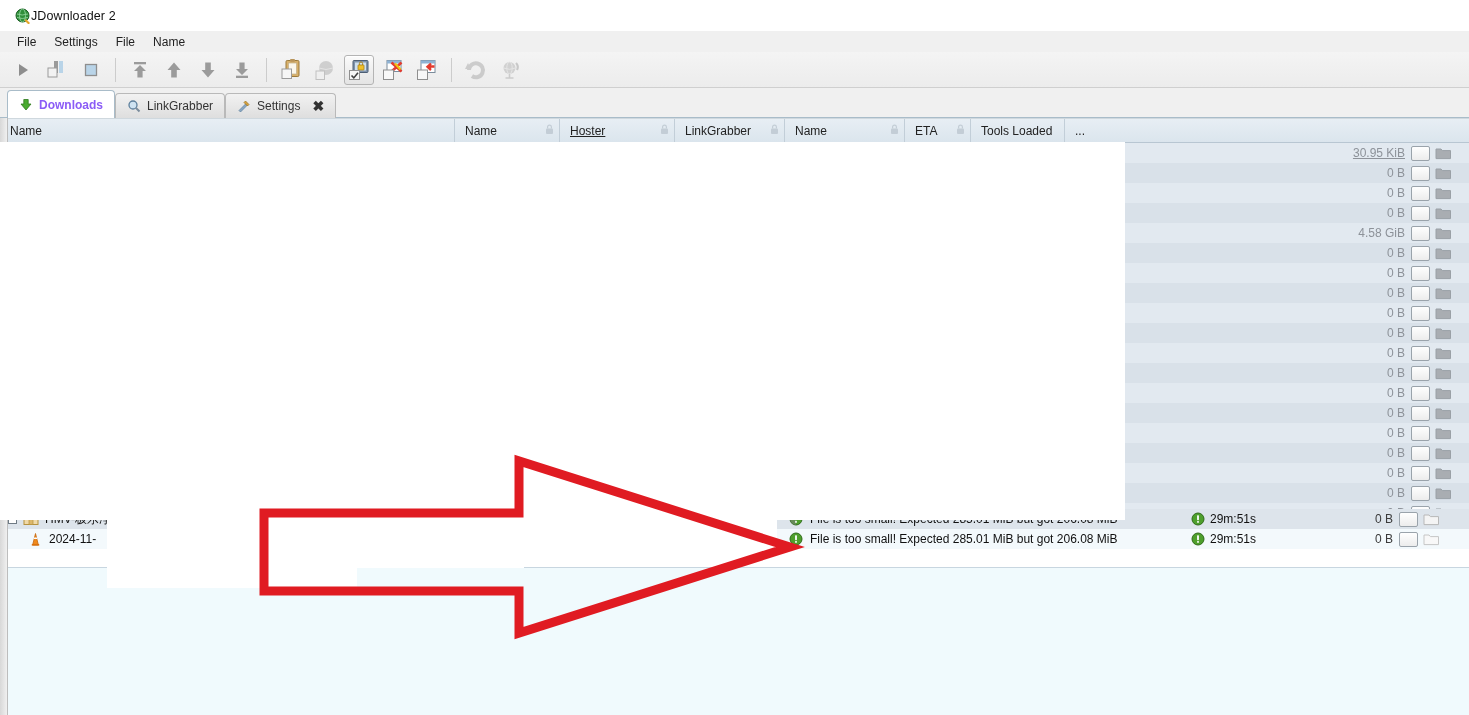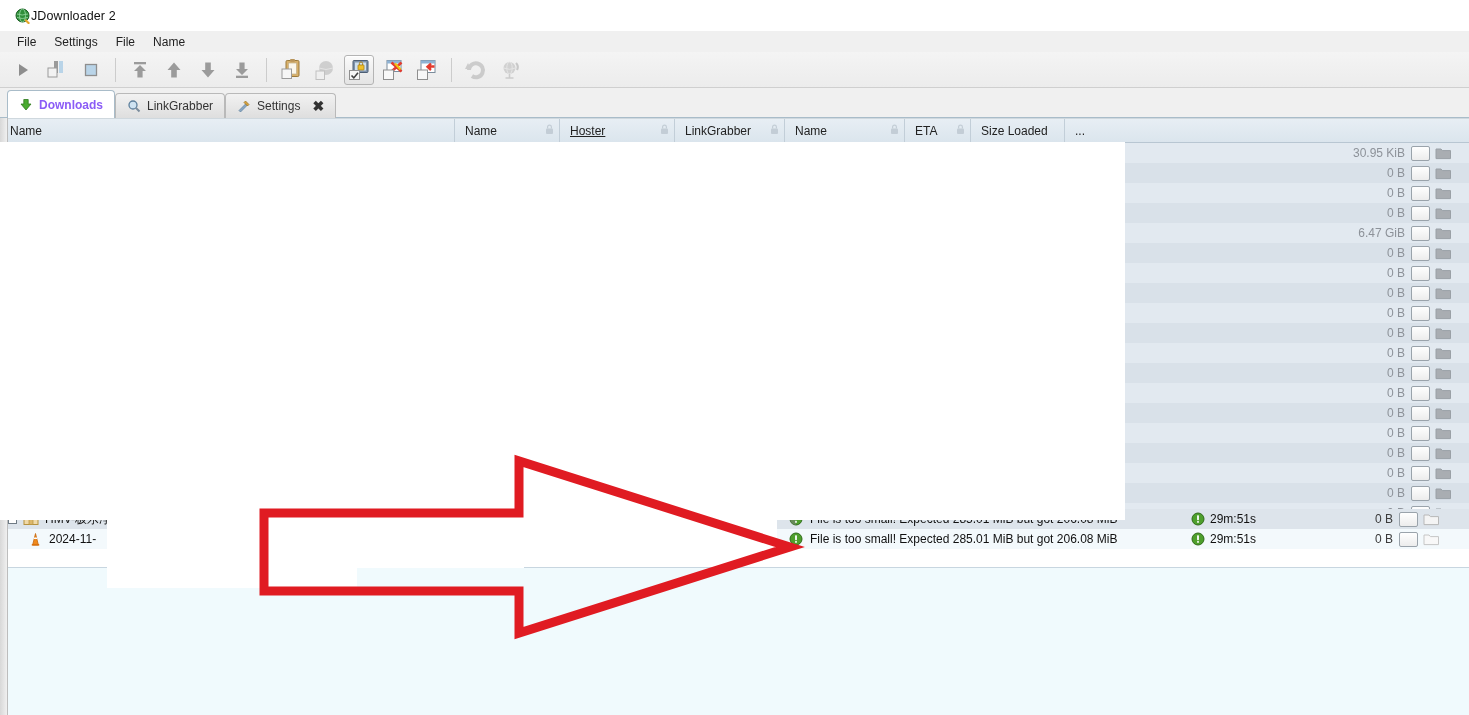--- a/index.html
+++ b/index.html
@@ -385,71 +385,71 @@
       <div class="th" style="width:66px;">
         <span>ETA</span>
         <span class="lock">
           <svg class="icon-svg" width="9" height="11" viewBox="0 0 9 11">
               <rect x="1" y="4.5" width="7" height="5.5" rx="1" fill="#c3cdd6"></rect>
               <path d="M2.6 4.5 V3 a1.9 1.9 0 0 1 3.8 0 V4.5" fill="none" stroke="#c3cdd6" stroke-width="1.2"></path>
             </svg>
         </span>
       </div>
       <div class="th" style="width:94px;">
-        <span>Size Loaded</span>
+        <span>Tools Loaded</span>
       </div>
       <div class="th" style="width:70px; border-right:none;">
         <span>...</span>
       </div>
     </div>
 
     <div class="rows" id="rows">
         <div class="row odd">
           <div class="cell" style="width:1339px;"></div>
-          <div class="cell c-bytes" style="width:72px;">30.95 KiB</div>
-          <div class="cell" style="width:58px;">
-            <span class="chk"></span>
-            <span class="folder"><svg width="17" height="14" viewBox="0 0 17 14">
-                <path d="M1 3 h5 l1.4 1.6 h8.1 V12.6 H1 Z" fill="#a9adb2" stroke="#9aa0a6" stroke-width="1"></path>
-              </svg></span>
-          </div>
-        </div>
-        <div class="row even">
-          <div class="cell" style="width:1339px;"></div>
-          <div class="cell c-bytes" style="width:72px;">0 B</div>
-          <div class="cell" style="width:58px;">
-            <span class="chk"></span>
-            <span class="folder"><svg width="17" height="14" viewBox="0 0 17 14">
-                <path d="M1 3 h5 l1.4 1.6 h8.1 V12.6 H1 Z" fill="#a9adb2" stroke="#9aa0a6" stroke-width="1"></path>
-              </svg></span>
-          </div>
-        </div>
-        <div class="row odd">
-          <div class="cell" style="width:1339px;"></div>
-          <div class="cell c-bytes" style="width:72px;">0 B</div>
-          <div class="cell" style="width:58px;">
-            <span class="chk"></span>
-            <span class="folder"><svg width="17" height="14" viewBox="0 0 17 14">
-                <path d="M1 3 h5 l1.4 1.6 h8.1 V12.6 H1 Z" fill="#a9adb2" stroke="#9aa0a6" stroke-width="1"></path>
-              </svg></span>
-          </div>
-        </div>
-        <div class="row even">
-          <div class="cell" style="width:1339px;"></div>
-          <div class="cell c-bytes" style="width:72px;">0 B</div>
-          <div class="cell" style="width:58px;">
-            <span class="chk"></span>
-            <span class="folder"><svg width="17" height="14" viewBox="0 0 17 14">
-                <path d="M1 3 h5 l1.4 1.6 h8.1 V12.6 H1 Z" fill="#a9adb2" stroke="#9aa0a6" stroke-width="1"></path>
-              </svg></span>
-          </div>
-        </div>
-        <div class="row odd">
-          <div class="cell" style="width:1339px;"></div>
-          <div class="cell c-bytes" style="width:72px;">6.47 GiB</div>
+          <div class="cell c-bytes" style="width:72px;text-decoration:underline;">30.95 KiB</div>
+          <div class="cell" style="width:58px;">
+            <span class="chk"></span>
+            <span class="folder"><svg width="17" height="14" viewBox="0 0 17 14">
+                <path d="M1 3 h5 l1.4 1.6 h8.1 V12.6 H1 Z" fill="#a9adb2" stroke="#9aa0a6" stroke-width="1"></path>
+              </svg></span>
+          </div>
+        </div>
+        <div class="row even">
+          <div class="cell" style="width:1339px;"></div>
+          <div class="cell c-bytes" style="width:72px;">0 B</div>
+          <div class="cell" style="width:58px;">
+            <span class="chk"></span>
+            <span class="folder"><svg width="17" height="14" viewBox="0 0 17 14">
+                <path d="M1 3 h5 l1.4 1.6 h8.1 V12.6 H1 Z" fill="#a9adb2" stroke="#9aa0a6" stroke-width="1"></path>
+              </svg></span>
+          </div>
+        </div>
+        <div class="row odd">
+          <div class="cell" style="width:1339px;"></div>
+          <div class="cell c-bytes" style="width:72px;">0 B</div>
+          <div class="cell" style="width:58px;">
+            <span class="chk"></span>
+            <span class="folder"><svg width="17" height="14" viewBox="0 0 17 14">
+                <path d="M1 3 h5 l1.4 1.6 h8.1 V12.6 H1 Z" fill="#a9adb2" stroke="#9aa0a6" stroke-width="1"></path>
+              </svg></span>
+          </div>
+        </div>
+        <div class="row even">
+          <div class="cell" style="width:1339px;"></div>
+          <div class="cell c-bytes" style="width:72px;">0 B</div>
+          <div class="cell" style="width:58px;">
+            <span class="chk"></span>
+            <span class="folder"><svg width="17" height="14" viewBox="0 0 17 14">
+                <path d="M1 3 h5 l1.4 1.6 h8.1 V12.6 H1 Z" fill="#a9adb2" stroke="#9aa0a6" stroke-width="1"></path>
+              </svg></span>
+          </div>
+        </div>
+        <div class="row odd">
+          <div class="cell" style="width:1339px;"></div>
+          <div class="cell c-bytes" style="width:72px;">4.58 GiB</div>
           <div class="cell" style="width:58px;">
             <span class="chk"></span>
             <span class="folder"><svg width="17" height="14" viewBox="0 0 17 14">
                 <path d="M1 3 h5 l1.4 1.6 h8.1 V12.6 H1 Z" fill="#a9adb2" stroke="#9aa0a6" stroke-width="1"></path>
               </svg></span>
           </div>
         </div>
         <div class="row even">
           <div class="cell" style="width:1339px;"></div>
           <div class="cell c-bytes" style="width:72px;">0 B</div>

